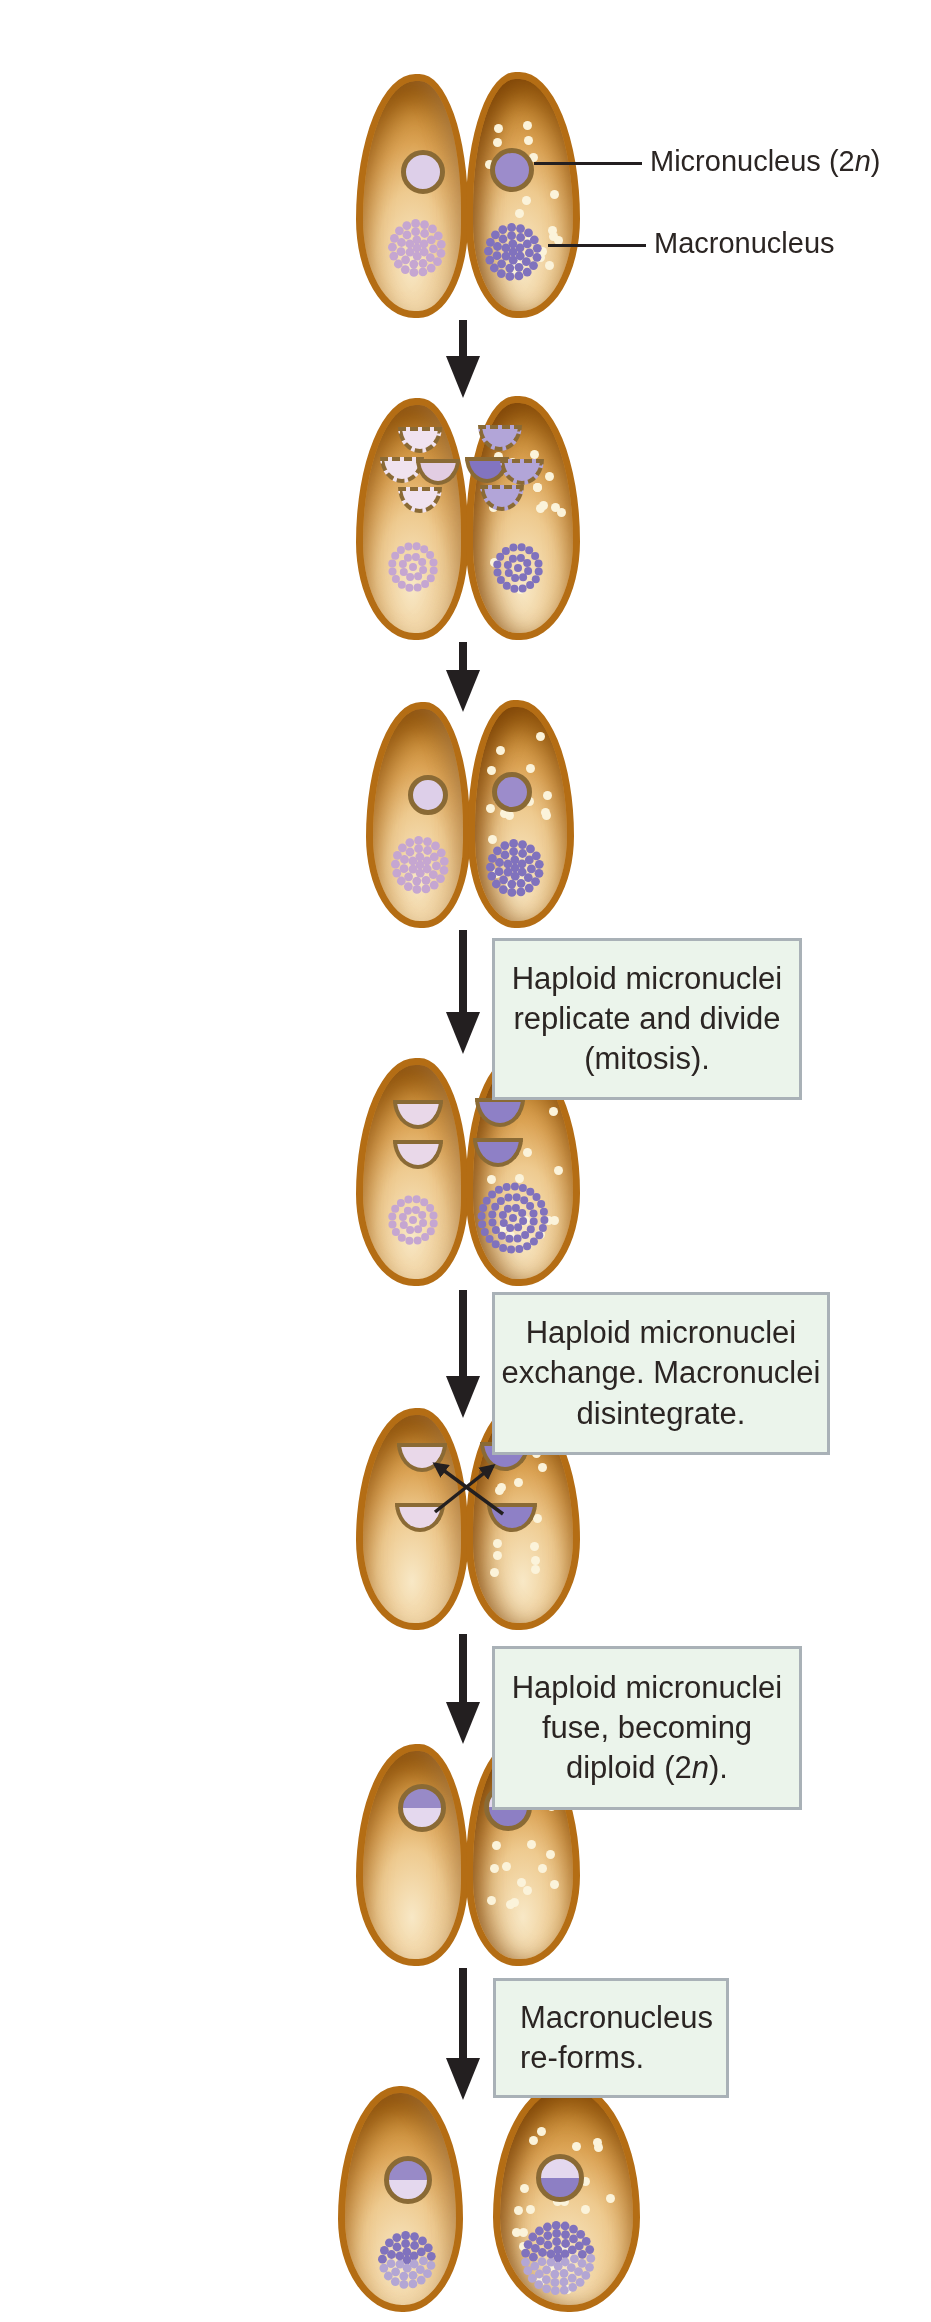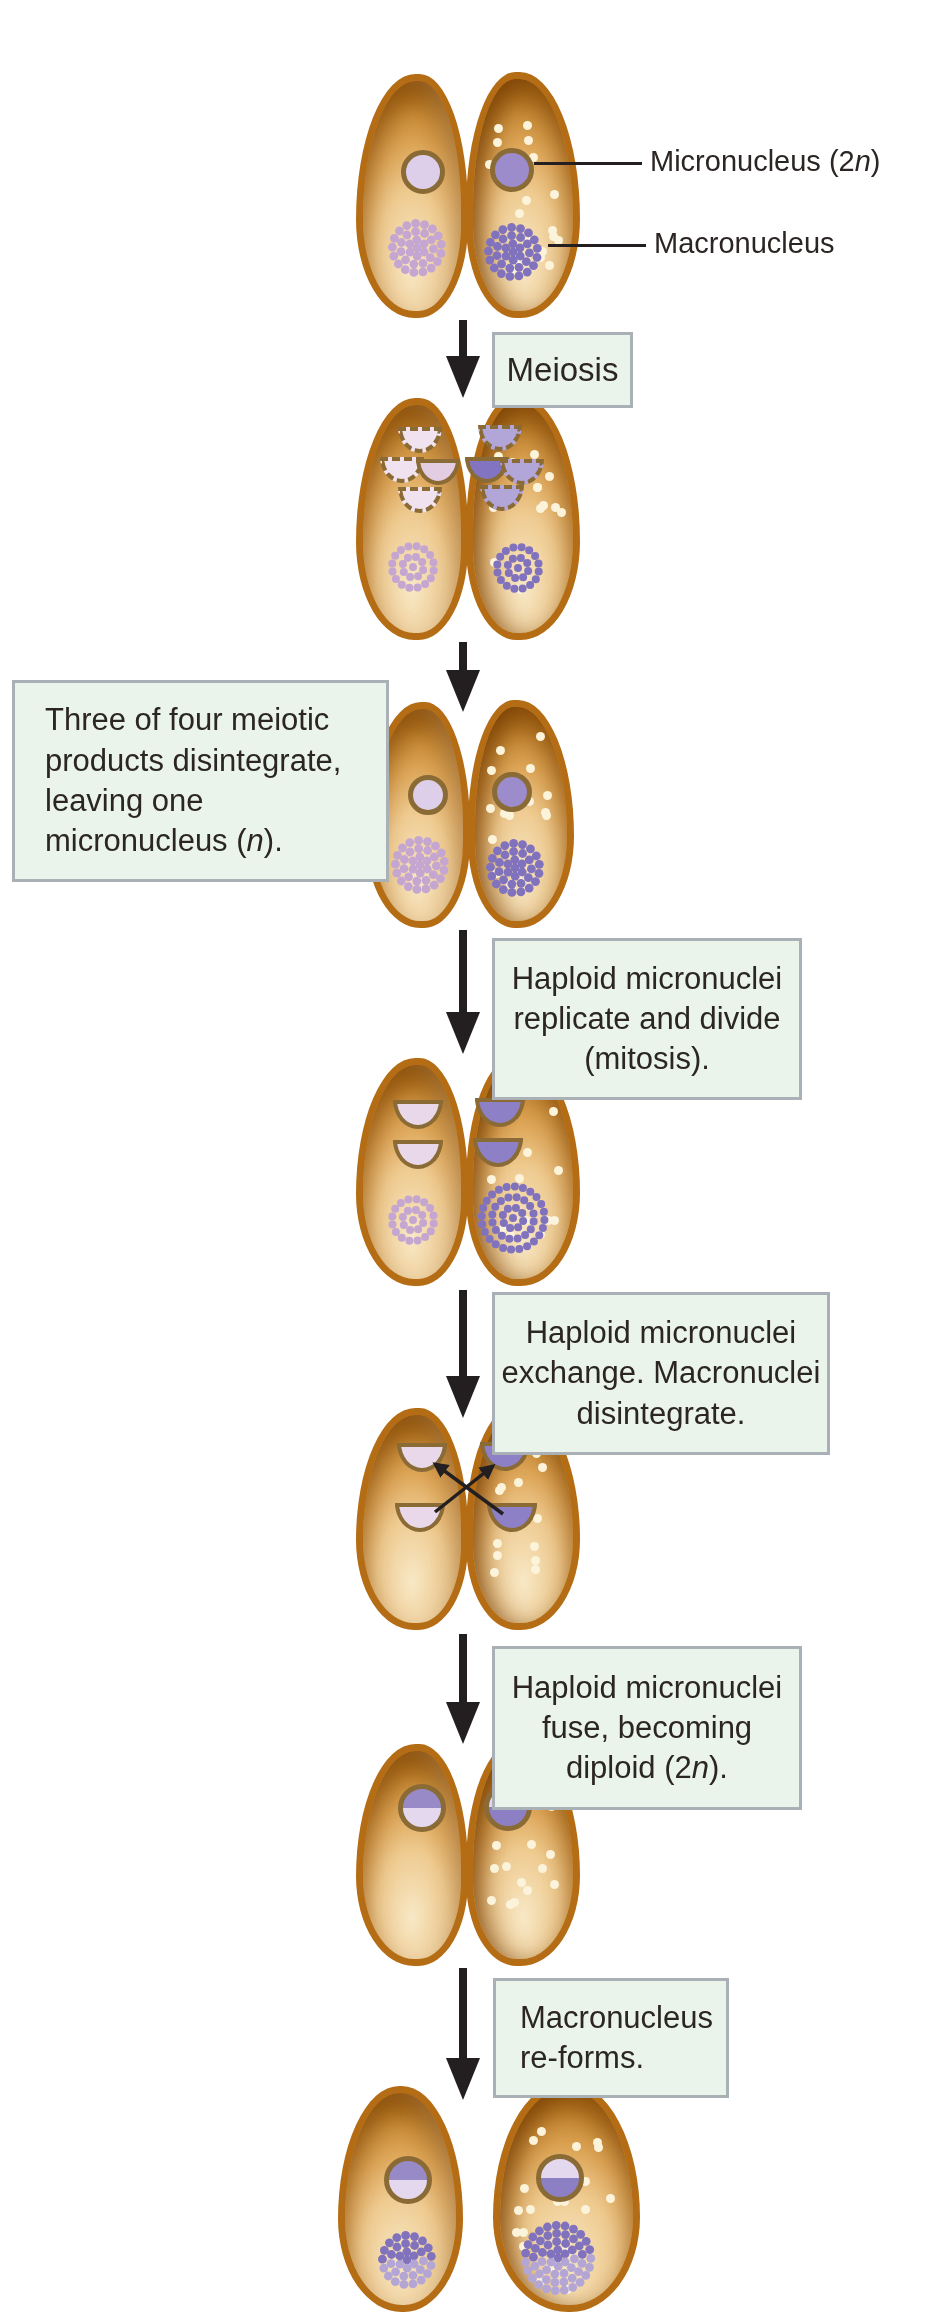--- a/index.html
+++ b/index.html
@@ -163,23 +163,20 @@
     </svg>
   <div class="leader" style="left:534px;top:162px;width:108px"></div>
   <div class="anno" style="left:650px;top:145px"><span>Micronucleus (2</span><i>n</i><span>)</span></div>
   <div class="leader" style="left:548px;top:244px;width:98px"></div>
   <div class="anno" style="left:654px;top:227px"><span>Macronucleus</span></div>
 
   <svg class="flow-arrow" style="left:445px;top:320px" width="36" height="78" viewBox="0 0 36 78">
       <rect x="14" y="0" width="8" height="40" fill="currentColor"></rect>
       <path d="M1 36 L35 36 L18 78 Z" fill="currentColor"></path>
     </svg>
-  <div class="labelbox big" style="left:492px;top:332px;width:141px;height:76px">
-    <span class="boxtext">Meiosis</span>
-  </div>
   <div class="cell lft" style="left:356px;top:398px;width:112px;height:242px"></div>
   <div class="cell rgt" style="left:466px;top:396px;width:114px;height:244px"></div>
   <div class="specks" style="left:480px;top:412px;width:88px;height:200px">
       <div class="speck" style="left: 77.4476px; top: 96.1412px;"></div>
       <div class="speck" style="left: 13.8767px; top: 40.1872px;"></div>
       <div class="speck" style="left: 33.1587px; top: 73.8812px;"></div>
       <div class="speck" style="left: 27.8437px; top: 46.3021px;"></div>
       <div class="speck" style="left: 52.7359px; top: 71.0507px;"></div>
       <div class="speck" style="left: 55.6245px; top: 92.4136px;"></div>
       <div class="speck" style="left: 9.59392px; top: 146.495px;"></div>
@@ -252,26 +249,20 @@
       <circle cx="17.8" cy="11.2" r="4" fill="#8072bd"></circle>
       <circle cx="12.1" cy="17.1" r="4" fill="#8072bd"></circle>
       <circle cx="4.6" cy="20.5" r="4" fill="#8072bd"></circle>
       <circle cx="-3.6" cy="20.7" r="4" fill="#8072bd"></circle>
     </svg>
 
   <svg class="flow-arrow" style="left:445px;top:642px" width="36" height="70" viewBox="0 0 36 70">
       <rect x="14" y="0" width="8" height="32" fill="currentColor"></rect>
       <path d="M1 28 L35 28 L18 70 Z" fill="currentColor"></path>
     </svg>
-  <div class="labelbox leftalign" style="left:12px;top:680px;width:377px;height:202px;padding-left:30px">
-    <span class="boxtext"><span>Three of four meiotic
-products disintegrate,
-leaving one
-micronucleus (</span><i>n</i><span>).</span></span>
-  </div>
   <div class="cell lft" style="left:366px;top:702px;width:104px;height:226px"></div>
   <div class="cell rgt" style="left:468px;top:700px;width:106px;height:228px"></div>
   <div class="specks" style="left:482px;top:714px;width:80px;height:196px">
       <div class="speck" style="left: 58.952px; top: 94.0424px;"></div>
       <div class="speck" style="left: 59.8018px; top: 96.6484px;"></div>
       <div class="speck" style="left: 54.3237px; top: 18.1776px;"></div>
       <div class="speck" style="left: 4.77936px; top: 52.4579px;"></div>
       <div class="speck" style="left: 24.2403px; top: 165.709px;"></div>
       <div class="speck" style="left: 6.16288px; top: 120.611px;"></div>
       <div class="speck" style="left: 42.529px; top: 83.3246px;"></div>

